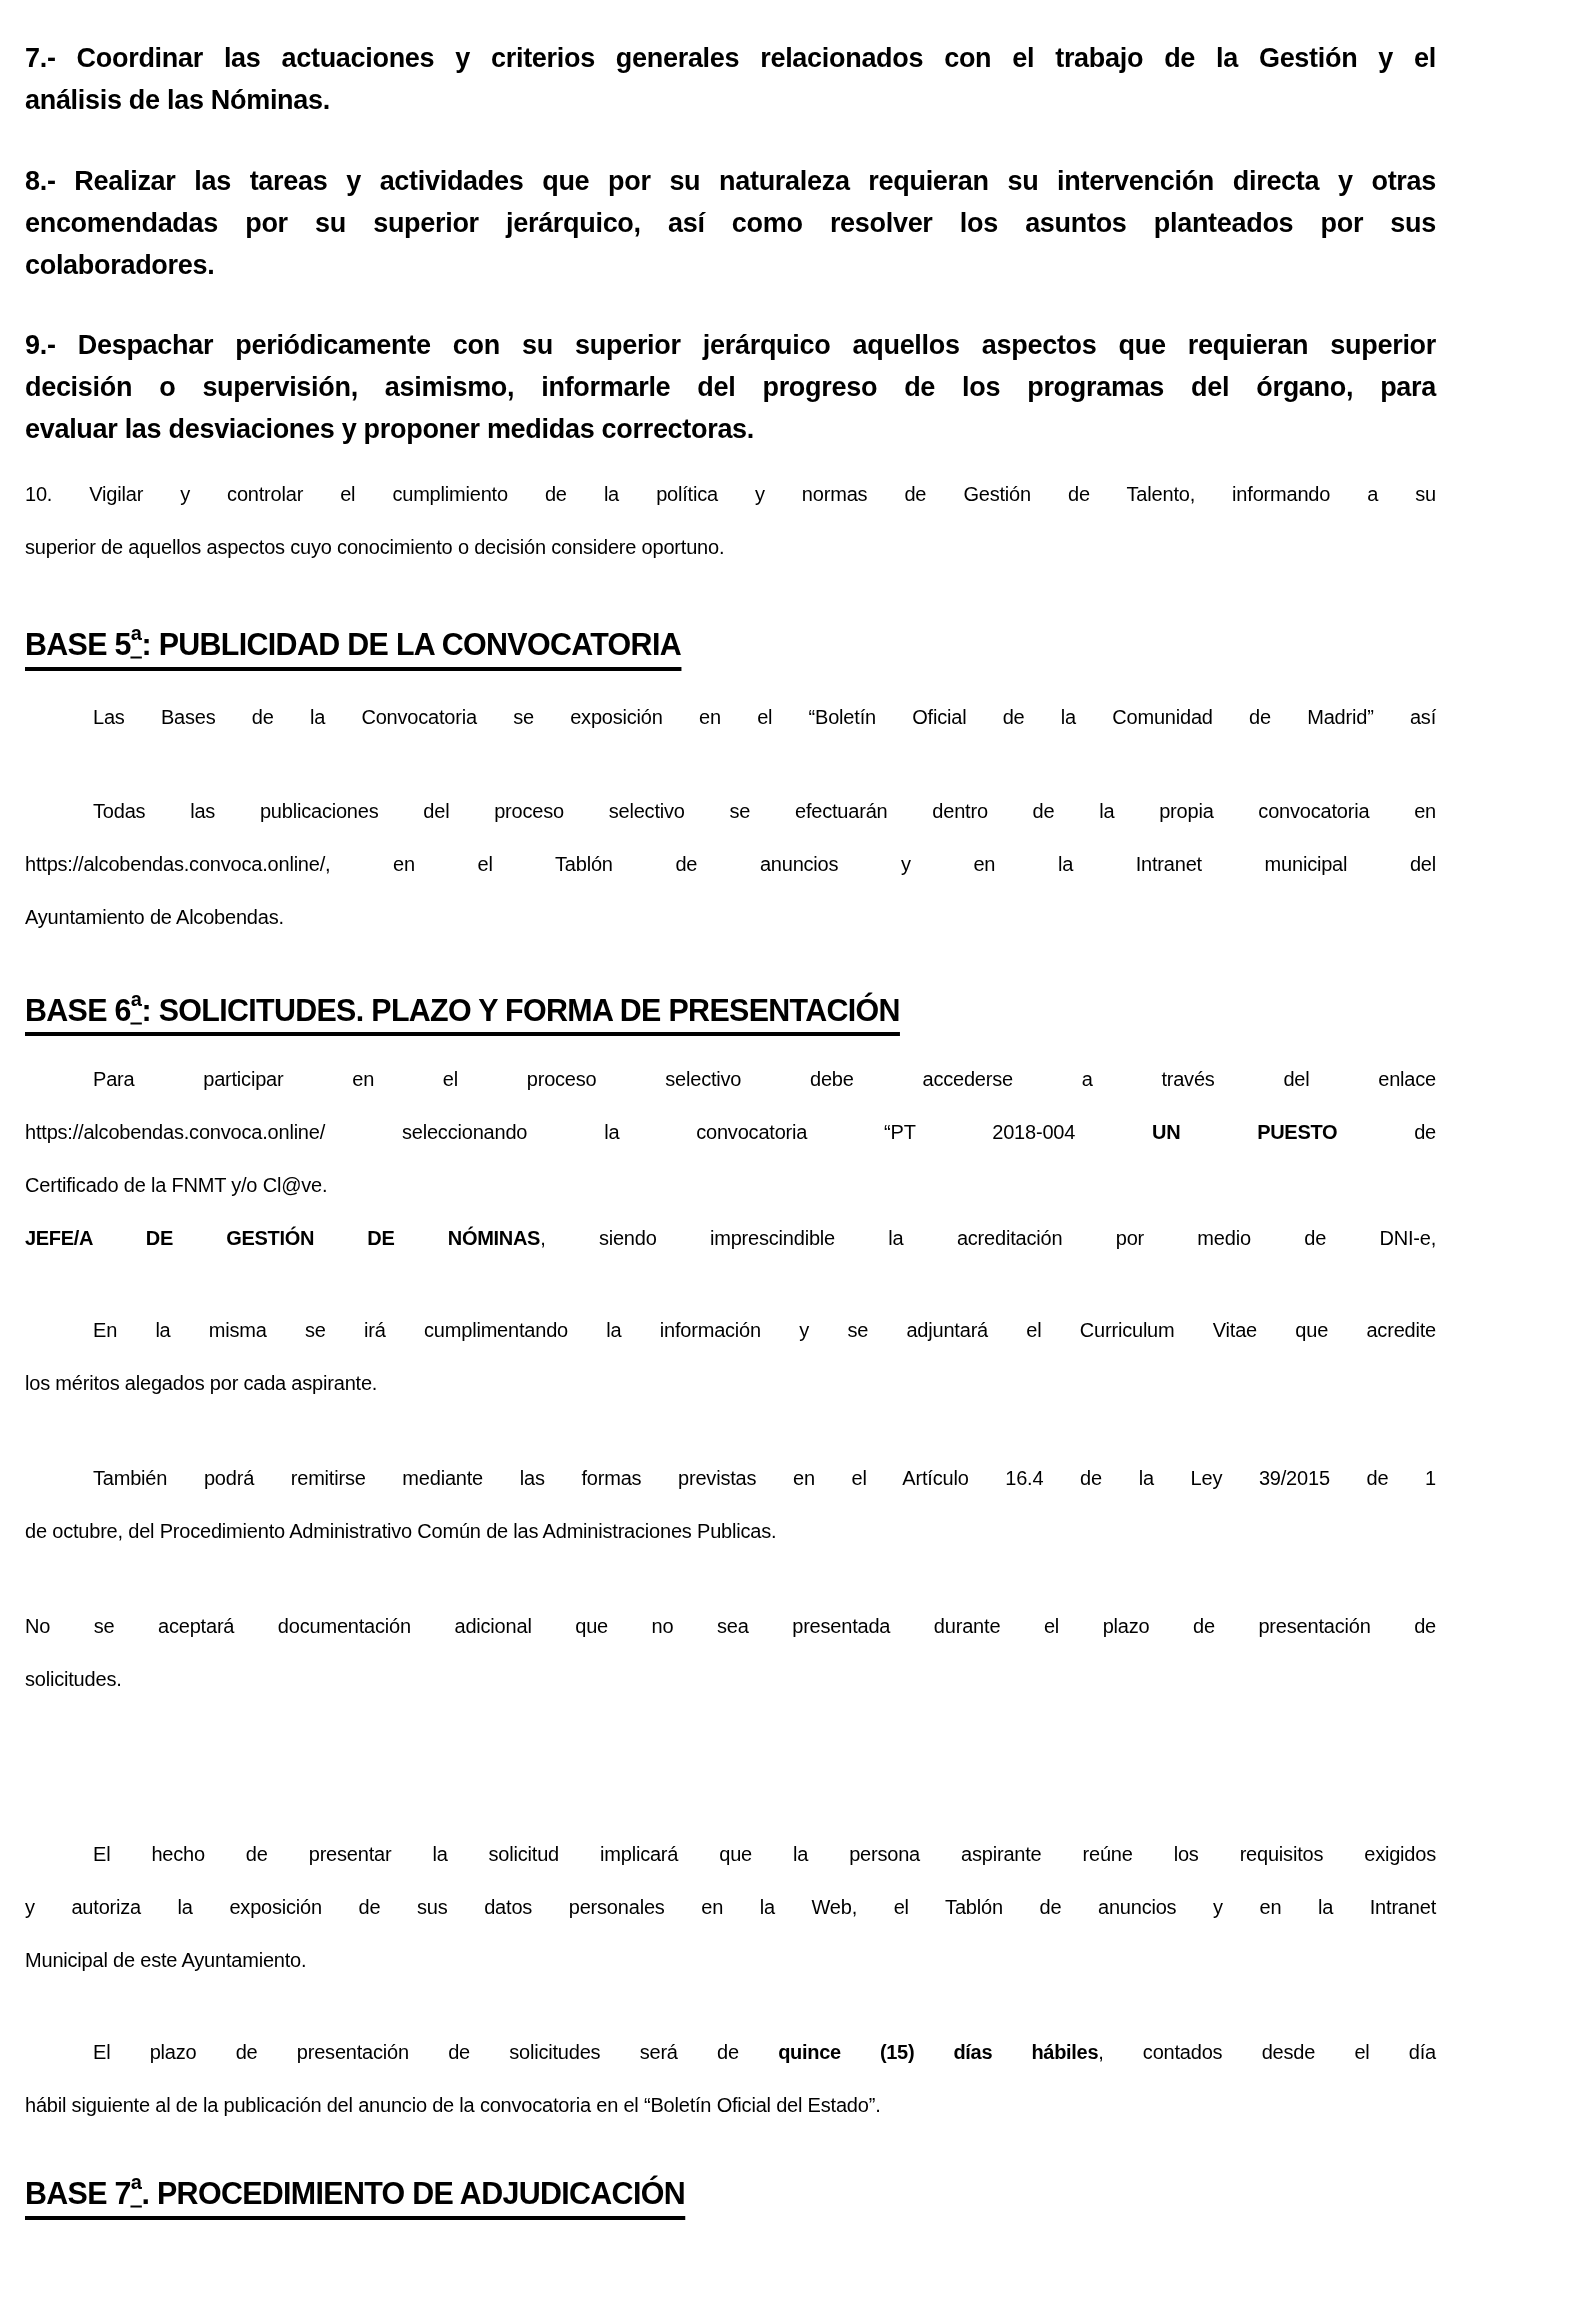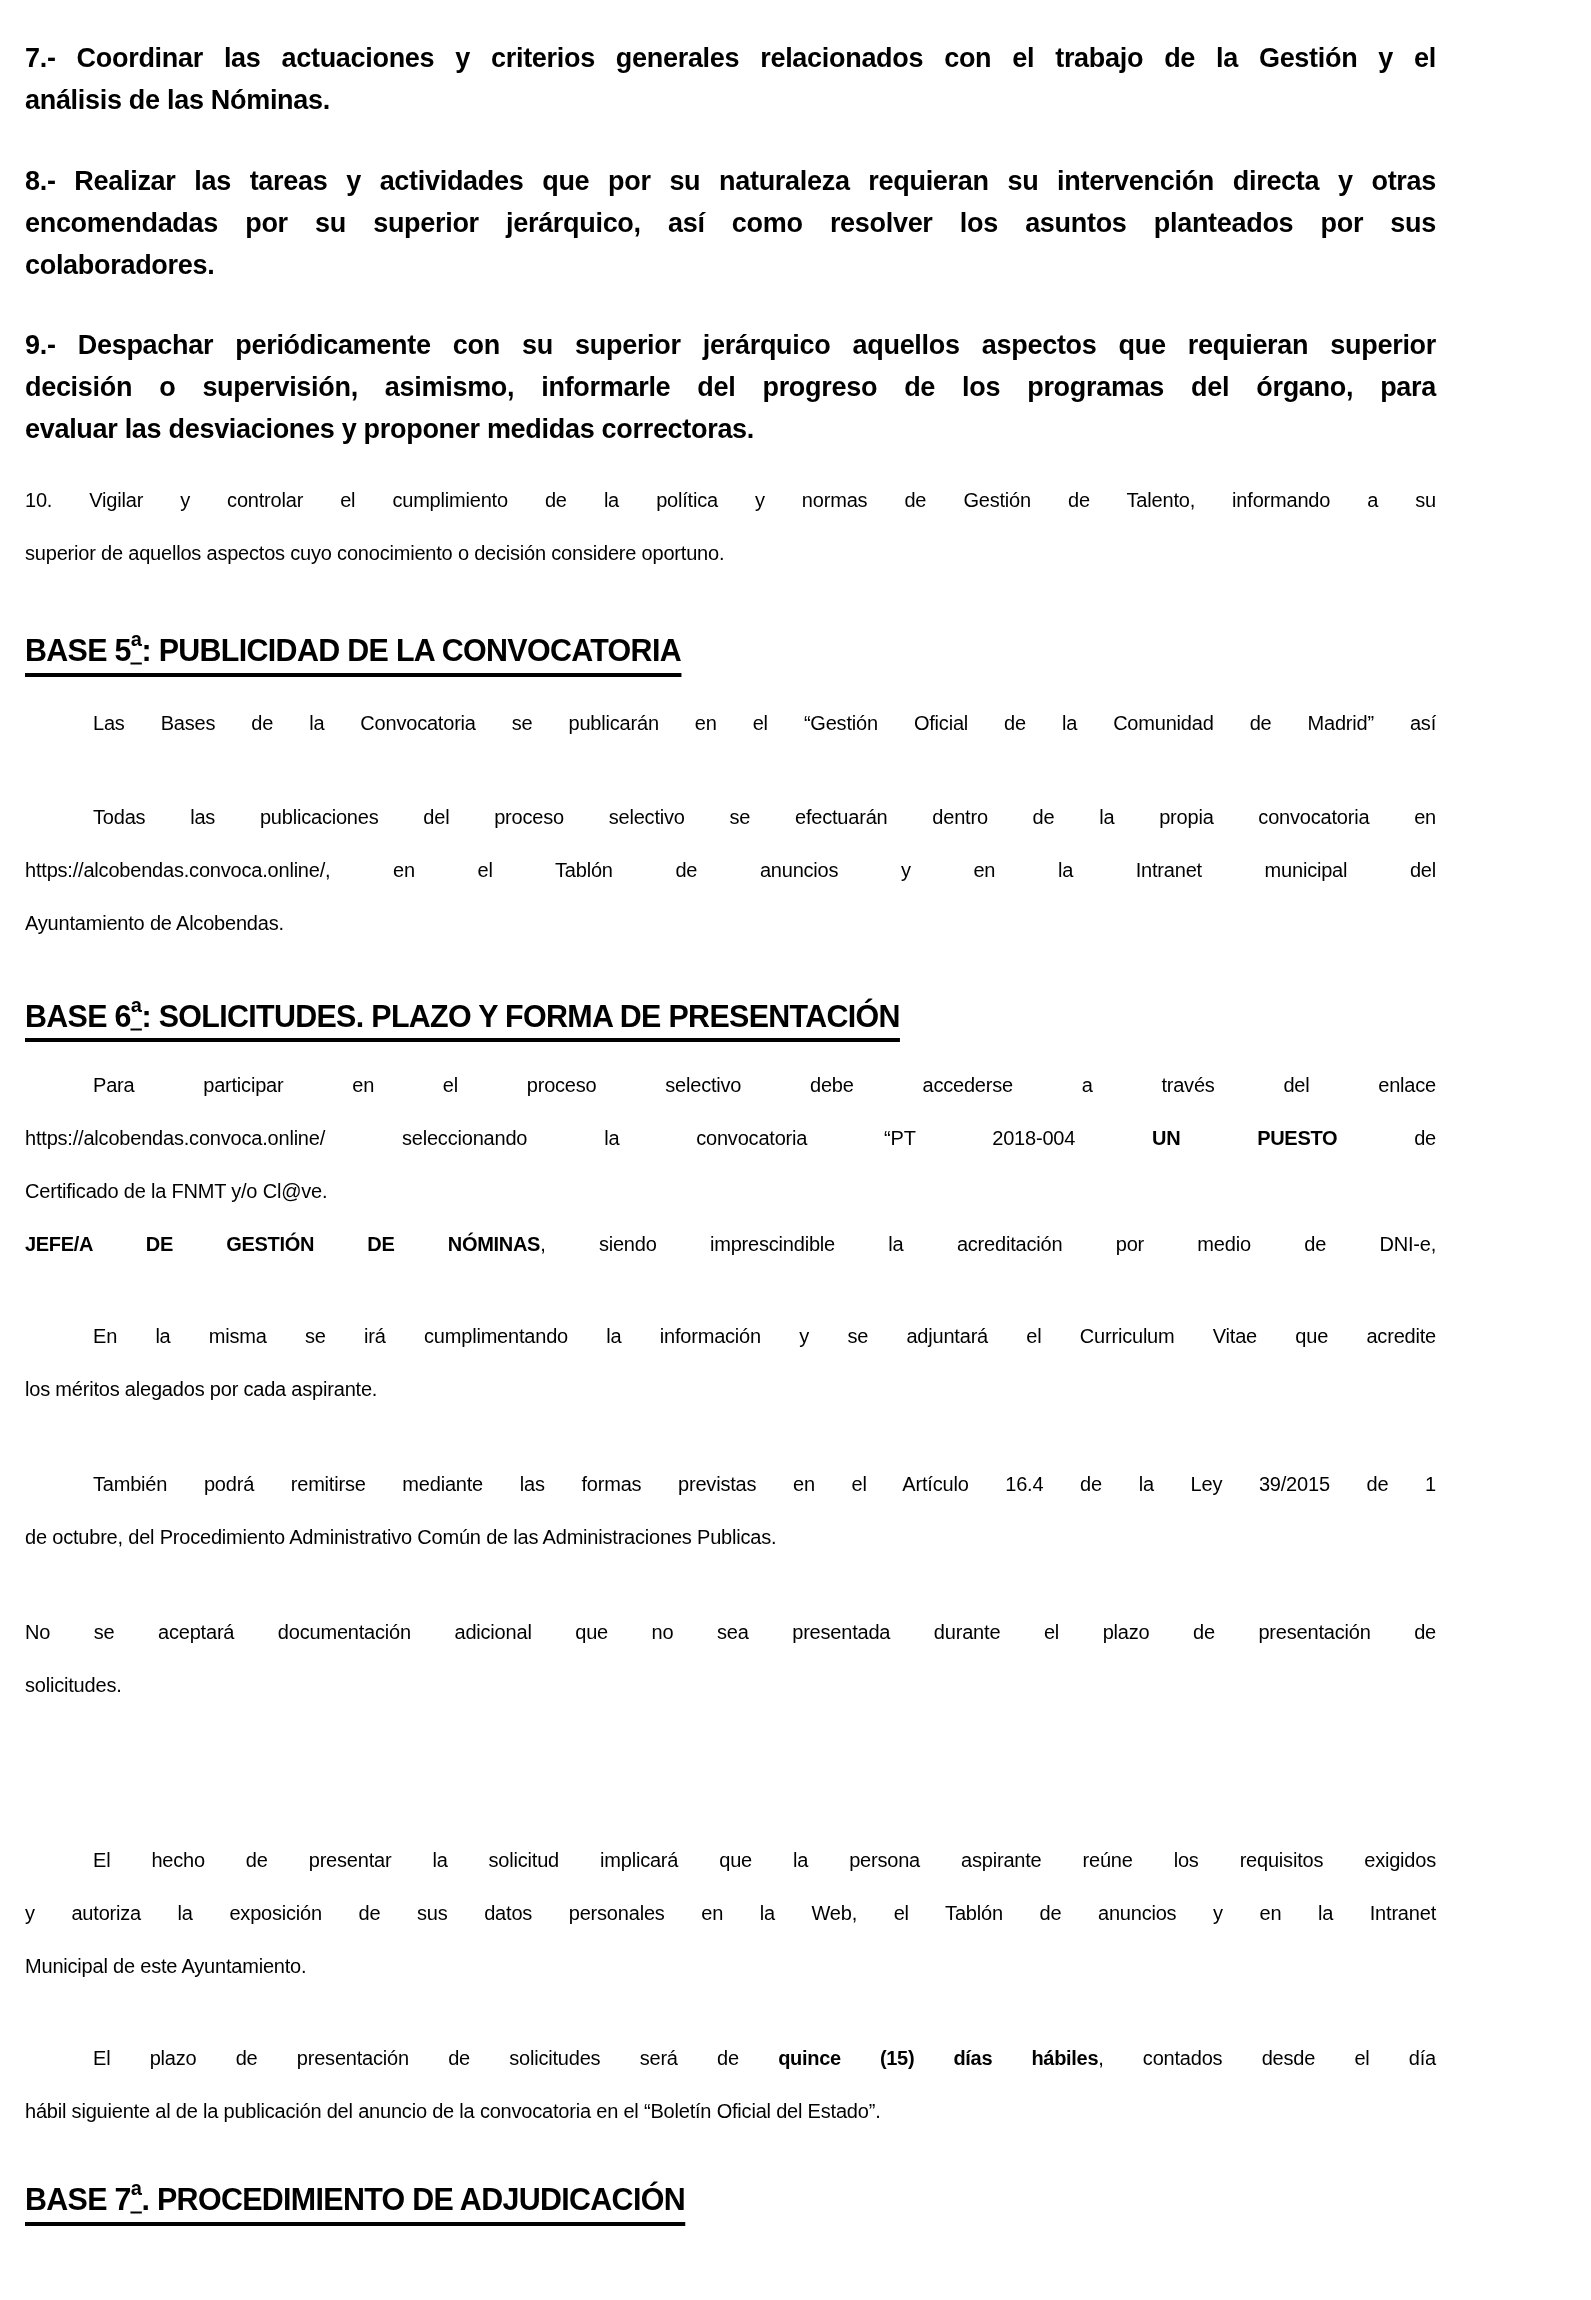--- a/index.html
+++ b/index.html
@@ -59,21 +59,21 @@
     display: inline-block;
     line-height: 1;
     border-bottom: 2.7px solid #000000;
     padding-bottom: 0.9px;
     transform: translateY(-4.5px);
   }
 
   
   #doc > .block:nth-child(1)  { margin-bottom: 39px; }
   #doc > .block:nth-child(2)  { margin-bottom: 38px; }
-  #doc > .block:nth-child(3)  { margin-bottom: 24px; }
+  #doc > .block:nth-child(3)  { margin-bottom: 18px; }
   #doc > .block:nth-child(4)  { margin-bottom: 50px; }
   #doc > .block:nth-child(5)  { margin-bottom: 20px; }
   #doc > .block:nth-child(6)  { margin-bottom: 41px; }
   #doc > .block:nth-child(7)  { margin-bottom: 46px; }
   #doc > .block:nth-child(8)  { margin-bottom: 17px; }
   #doc > .block:nth-child(9)  { margin-bottom: 39px; }
   #doc > .block:nth-child(10) { margin-bottom: 42px; }
   #doc > .block:nth-child(11) { margin-bottom: 42px; }
   #doc > .block:nth-child(12) { margin-bottom: 122px; }
   #doc > .block:nth-child(13) { margin-bottom: 39px; }
@@ -97,21 +97,21 @@
       <div class="line"><span>9.- Despachar periódicamente con su superior jerárquico aquellos aspectos que requieran superior</span></div>
       <div class="line"><span>decisión o supervisión, asimismo, informarle del progreso de los programas del órgano, para</span></div>
       <div class="line last"><span>evaluar las desviaciones y proponer medidas correctoras.</span></div>
     </div>
     <div class="block body">
       <div class="line"><span>10. Vigilar y controlar el cumplimiento de la política y normas de Gestión de Talento, informando a su</span></div>
       <div class="line last"><span>superior de aquellos aspectos cuyo conocimiento o decisión considere oportuno.</span></div>
     </div>
     <div class="block heading"><span class="heading-inner"><span>BASE 5</span><span class="ord">ª</span><span>: PUBLICIDAD DE LA CONVOCATORIA</span></span></div>
     <div class="block body">
-      <div class="line first"><span>Las Bases de la Convocatoria se publicarán en el “Gestión Oficial de la Comunidad de Madrid” así</span></div>
+      <div class="line first"><span>Las Bases de la Convocatoria se exposición en el “Boletín Oficial de la Comunidad de Madrid” así</span></div>
     </div>
     <div class="block body">
       <div class="line first"><span>Todas las publicaciones del proceso selectivo se efectuarán dentro de la propia convocatoria en</span></div>
       <div class="line"><span>https://alcobendas.convoca.online/, en el Tablón de anuncios y en la Intranet municipal del</span></div>
       <div class="line last"><span>Ayuntamiento de Alcobendas.</span></div>
     </div>
     <div class="block heading"><span class="heading-inner"><span>BASE 6</span><span class="ord">ª</span><span>: SOLICITUDES. PLAZO Y FORMA DE PRESENTACIÓN</span></span></div>
     <div class="block body">
       <div class="line first"><span>Para participar en el proceso selectivo debe accederse a través del enlace</span></div>
       <div class="line"><span>https://alcobendas.convoca.online/ seleccionando la convocatoria “PT 2018-004 </span><b>UN PUESTO</b><span> de</span></div>

